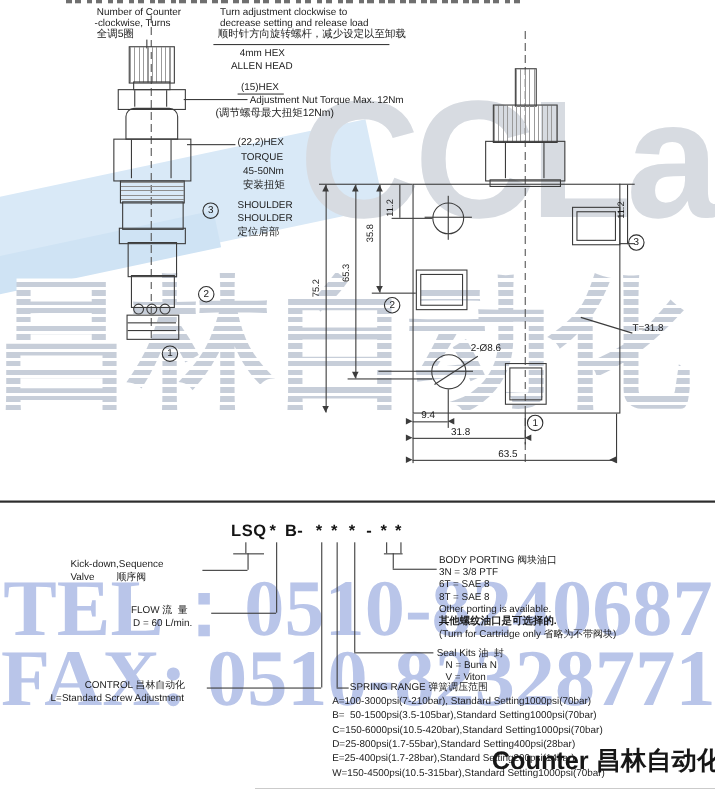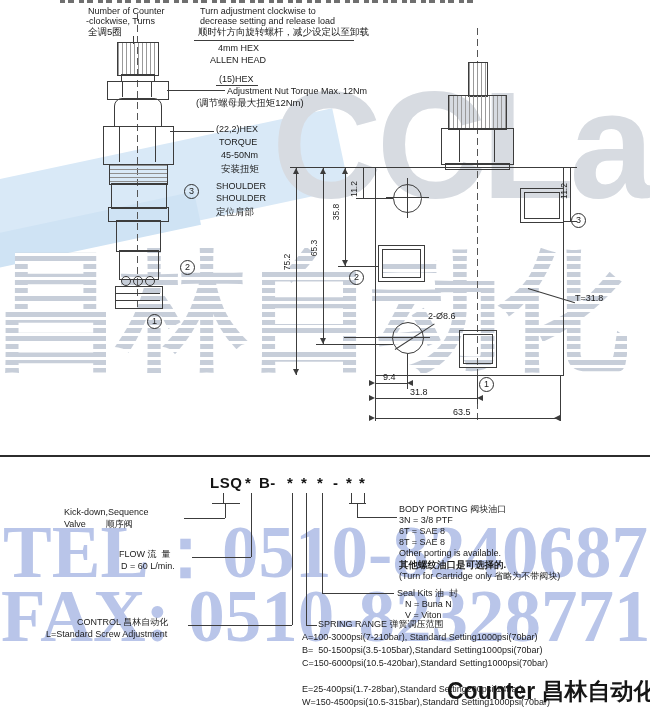--- a/index.html
+++ b/index.html
@@ -232,18 +232,19 @@
     <div class="t" style="left:399px;top:571px;">(Turn for Cartridge only 省略为不带阀块)</div>
 
     <div class="t" style="left:397px;top:588px;">Seal Kits 油  封</div>
     <div class="t" style="left:405px;top:599px;">N = Buna N</div>
     <div class="t" style="left:405px;top:610px;">V = Viton</div>
 
     <div class="t" style="left:318px;top:619px;">SPRING RANGE 弹簧调压范围</div>
     <div class="t" style="left:302px;top:632px;">A=100-3000psi(7-210bar), Standard Setting1000psi(70bar)</div>
     <div class="t" style="left:302px;top:645px;">B=  50-1500psi(3.5-105bar),Standard Setting1000psi(70bar)</div>
     <div class="t" style="left:302px;top:658px;">C=150-6000psi(10.5-420bar),Standard Setting1000psi(70bar)</div>
+    <div class="t" style="left:302px;top:671px;">D=25-800psi(1.7-55bar),Standard Setting400psi(28bar)</div>
     <div class="t" style="left:302px;top:684px;">E=25-400psi(1.7-28bar),Standard Setting200psi(14bar)</div>
     <div class="t" style="left:302px;top:697px;">W=150-4500psi(10.5-315bar),Standard Setting1000psi(70bar)</div>
   </div>
 
   <div id="footer-logo">Counter 昌林自动化</div>
 </div>
 
 </body></html>

